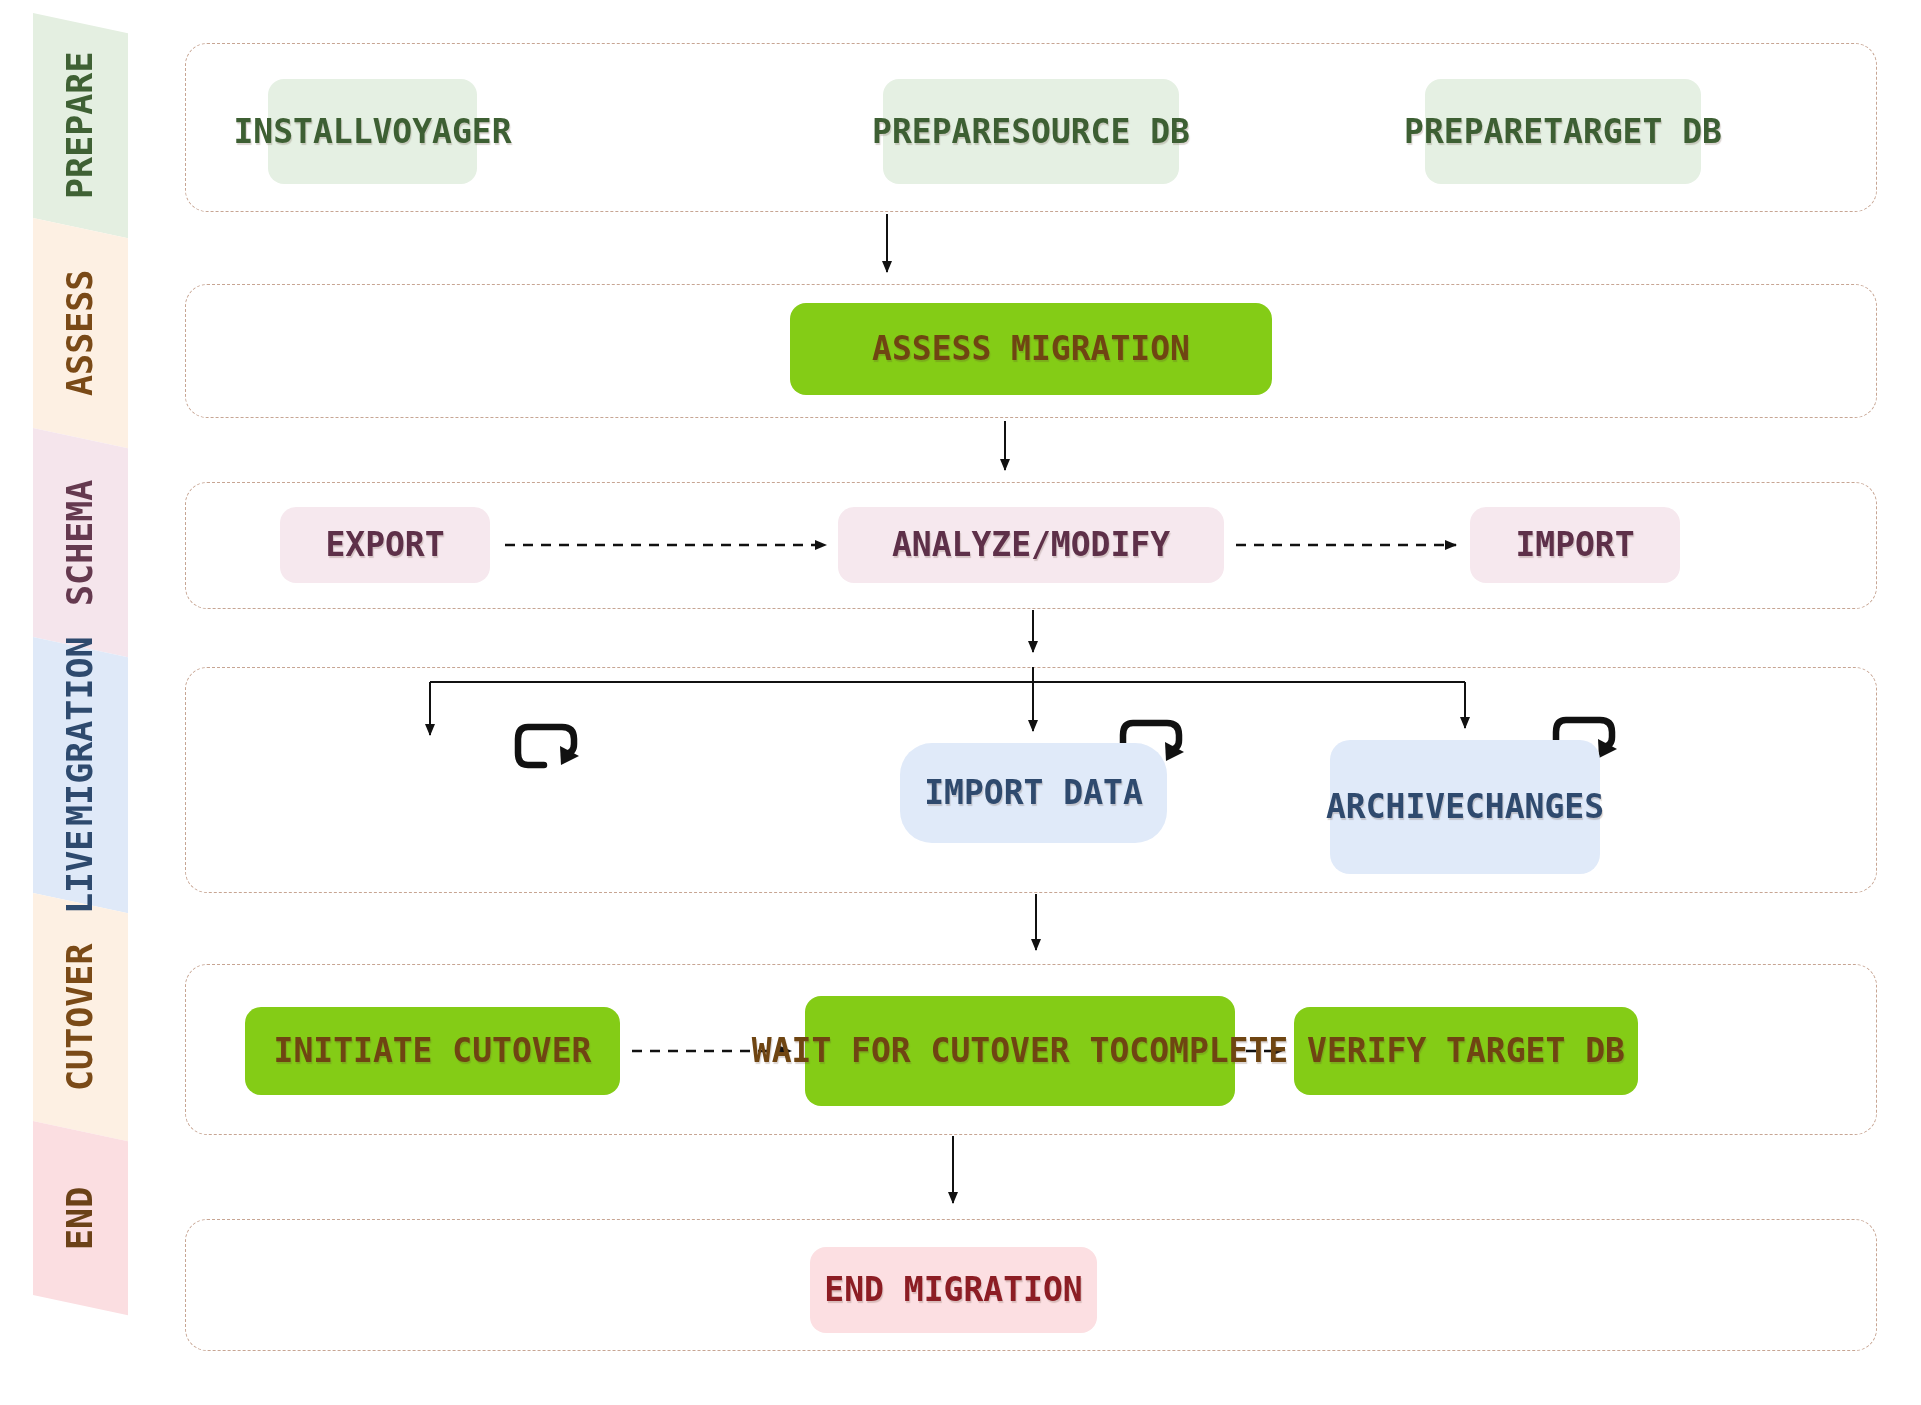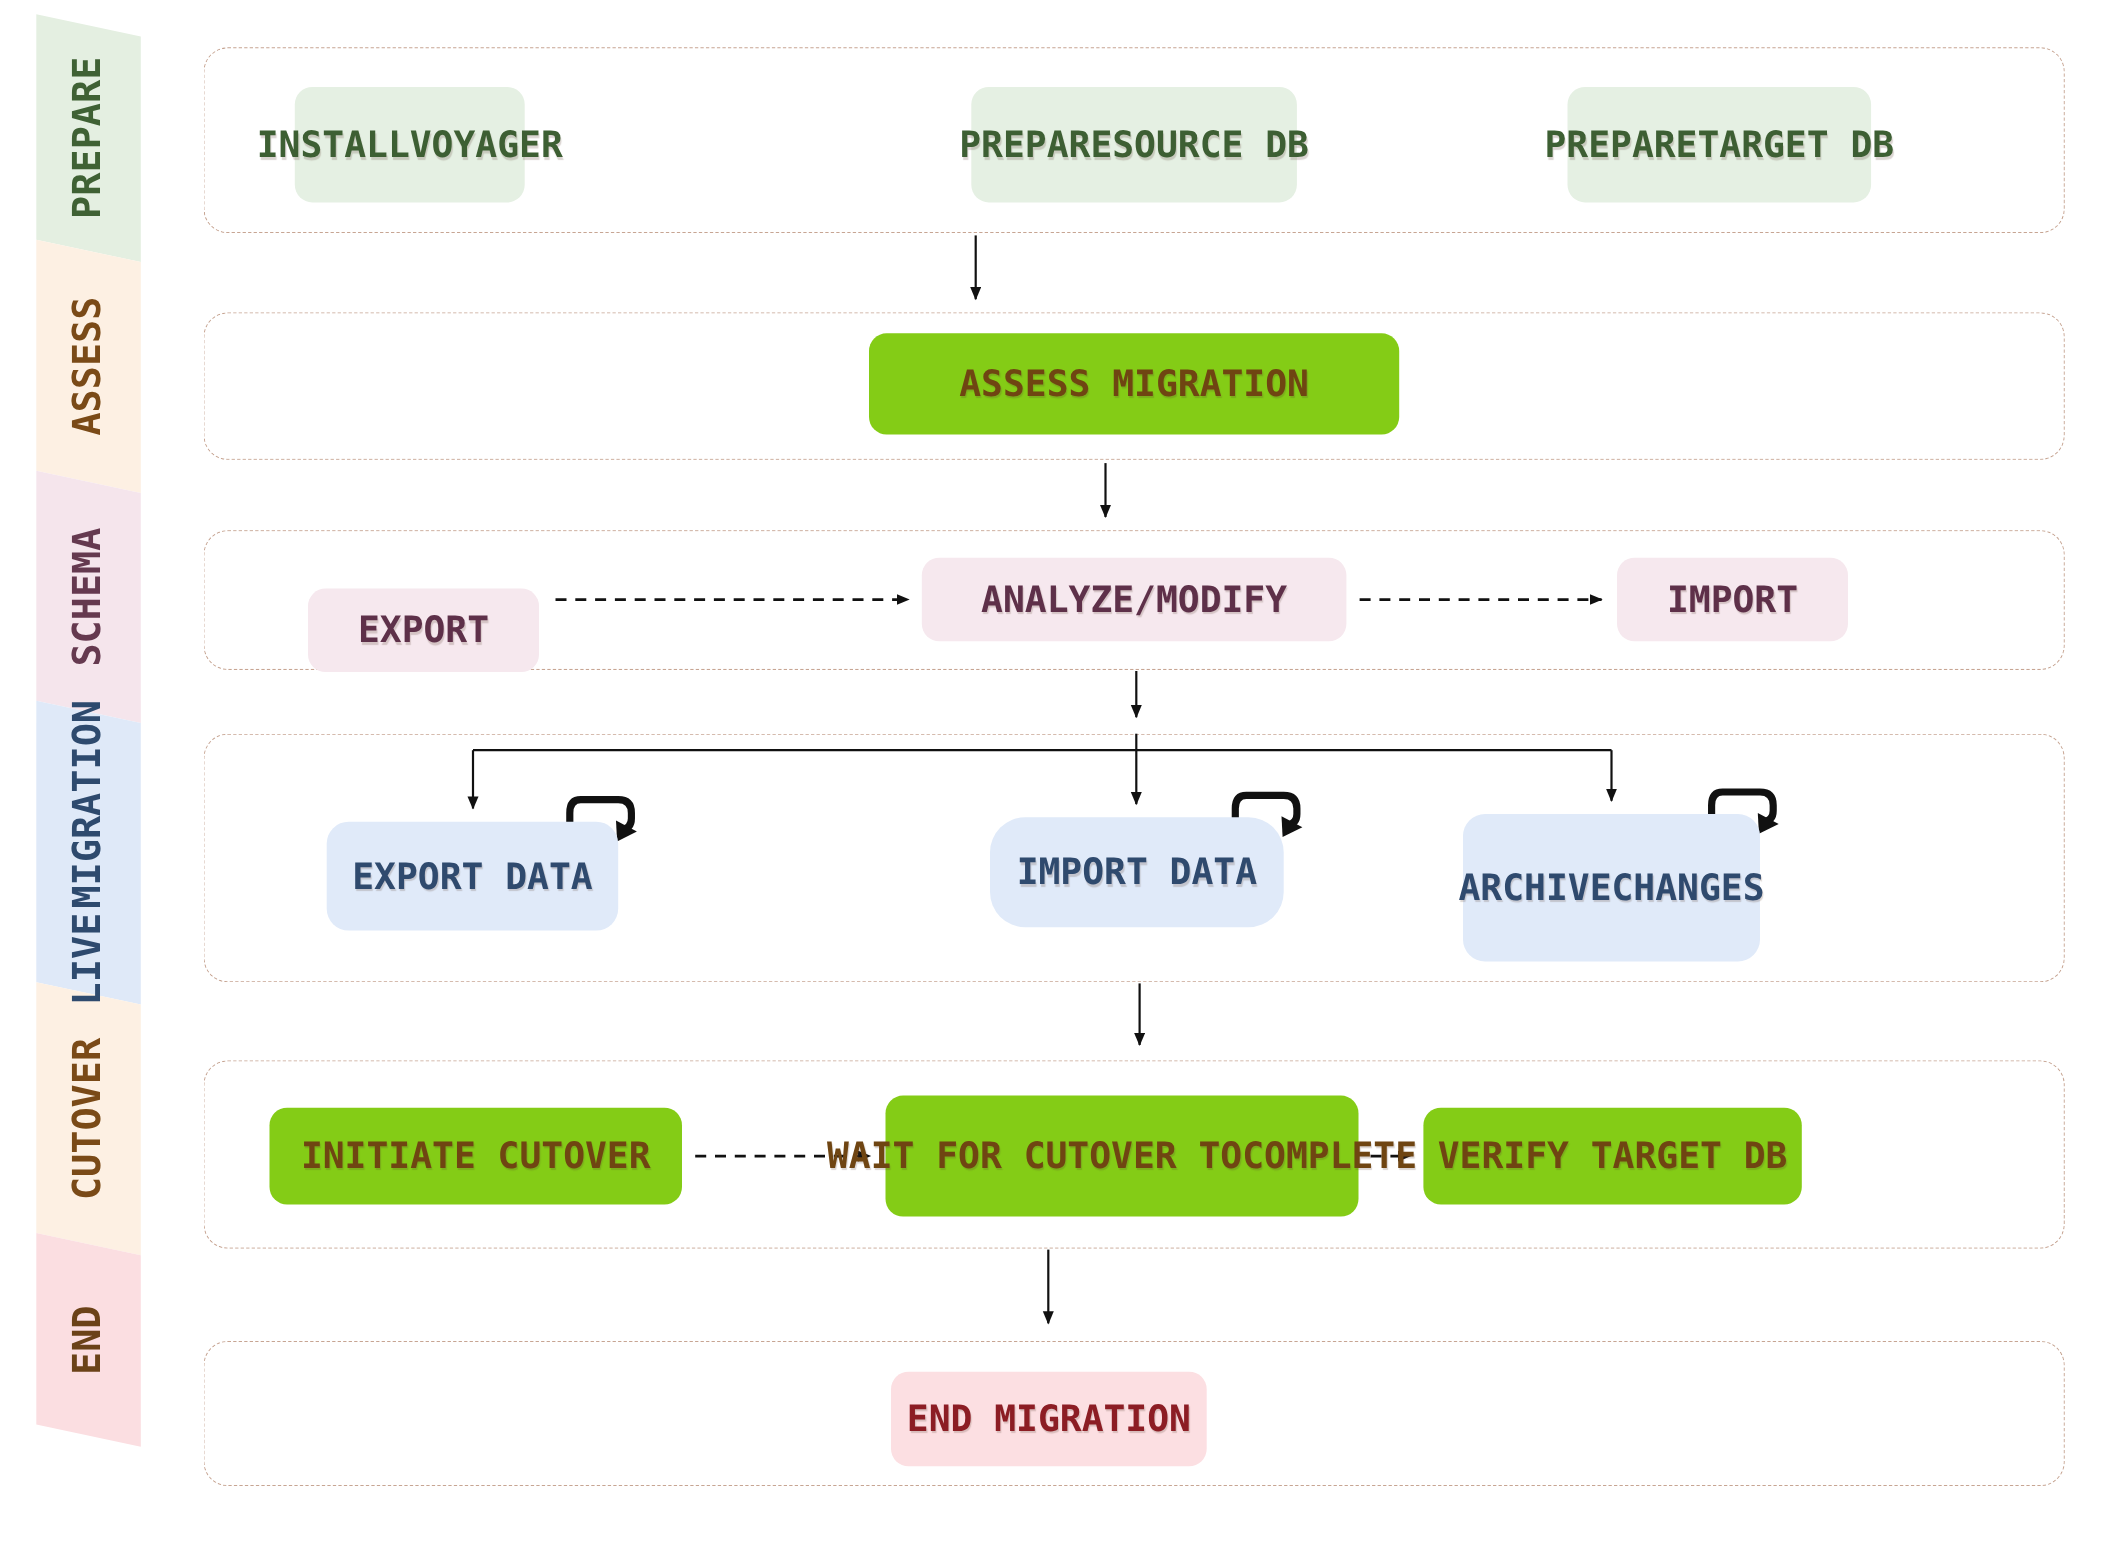--- a/index.html
+++ b/index.html
@@ -72,21 +72,21 @@
   .node-pink  {background:#f6e8ee;color:#5e3049;}
   .node-blue  {background:#e0eaf9;color:#2f4a6e;}
   .node-rose  {background:#fcdfe2;color:#8c1d24;}
 
   #install-voyager   {left:268px; top:79px;  width:209px;height:105px;}
   #prepare-source-db {left:883px; top:79px;  width:296px;height:105px;}
   #prepare-target-db {left:1425px;top:79px;  width:276px;height:105px;}
 
   #assess-migration  {left:790px; top:303px; width:482px;height:92px;}
 
-  #export            {left:280px; top:507px; width:210px;height:76px;margin-top:28px;}
+  #export            {left:280px; top:507px; width:210px;height:76px;}
   #analyze-modify    {left:838px; top:507px; width:386px;height:76px;}
   #import            {left:1470px;top:507px; width:210px;height:76px;}
 
   #export-data       {left:297px; top:747px; width:265px;height:99px; border-radius:20px;}
   #import-data       {left:900px; top:743px; width:267px;height:100px;border-radius:32px;}
   #archive-changes   {left:1330px;top:740px; width:270px;height:134px;border-radius:20px;}
 
   #initiate-cutover  {left:245px; top:1007px;width:375px;height:88px;}
   #wait-for-cutover  {left:805px; top:996px; width:430px;height:110px;}
   #verify-target-db  {left:1294px;top:1007px;width:344px;height:88px;}
@@ -199,23 +199,20 @@
   <div class="node node-pink" id="export">
     <span>EXPORT</span>
   </div>
   <div class="node node-pink" id="analyze-modify">
     <span>ANALYZE/MODIFY</span>
   </div>
   <div class="node node-pink" id="import">
     <span>IMPORT</span>
   </div>
 
-  <div class="node node-blue" id="export-data">
-    <span>EXPORT DATA</span>
-  </div>
   <div class="node node-blue" id="import-data">
     <span>IMPORT DATA</span>
   </div>
   <div class="node node-blue" id="archive-changes">
     <span>ARCHIVE</span>
     <span>CHANGES</span>
   </div>
 
   <div class="node node-peach" id="initiate-cutover">
     <span>INITIATE CUTOVER</span>

